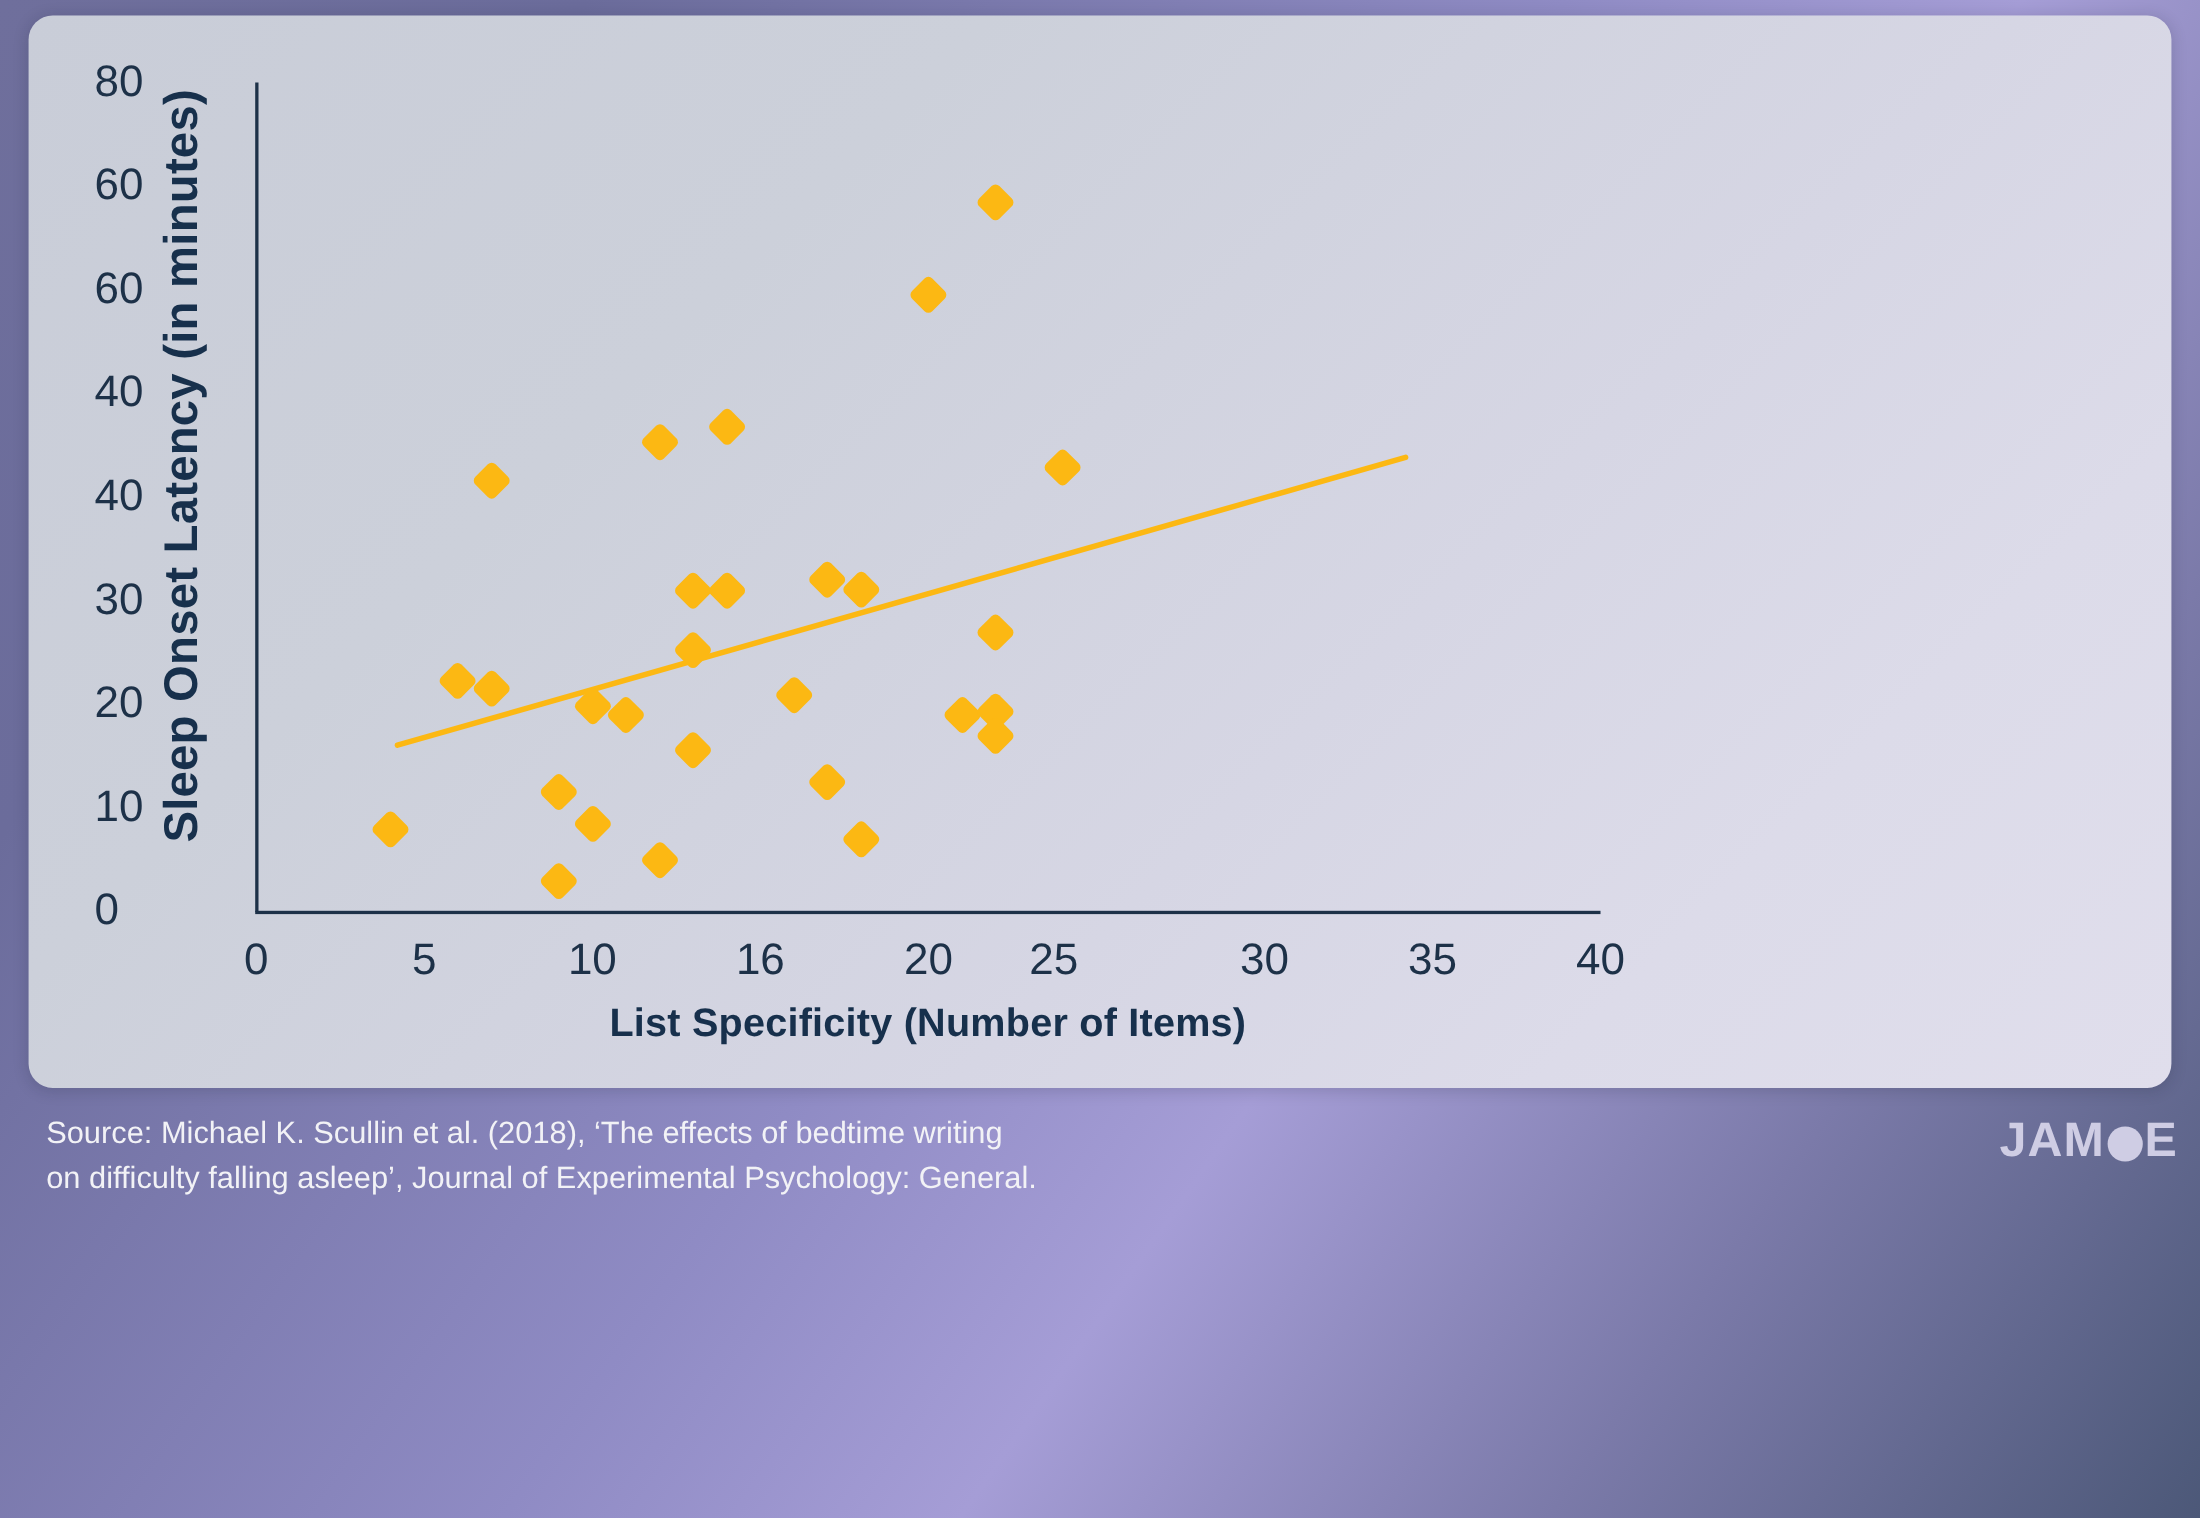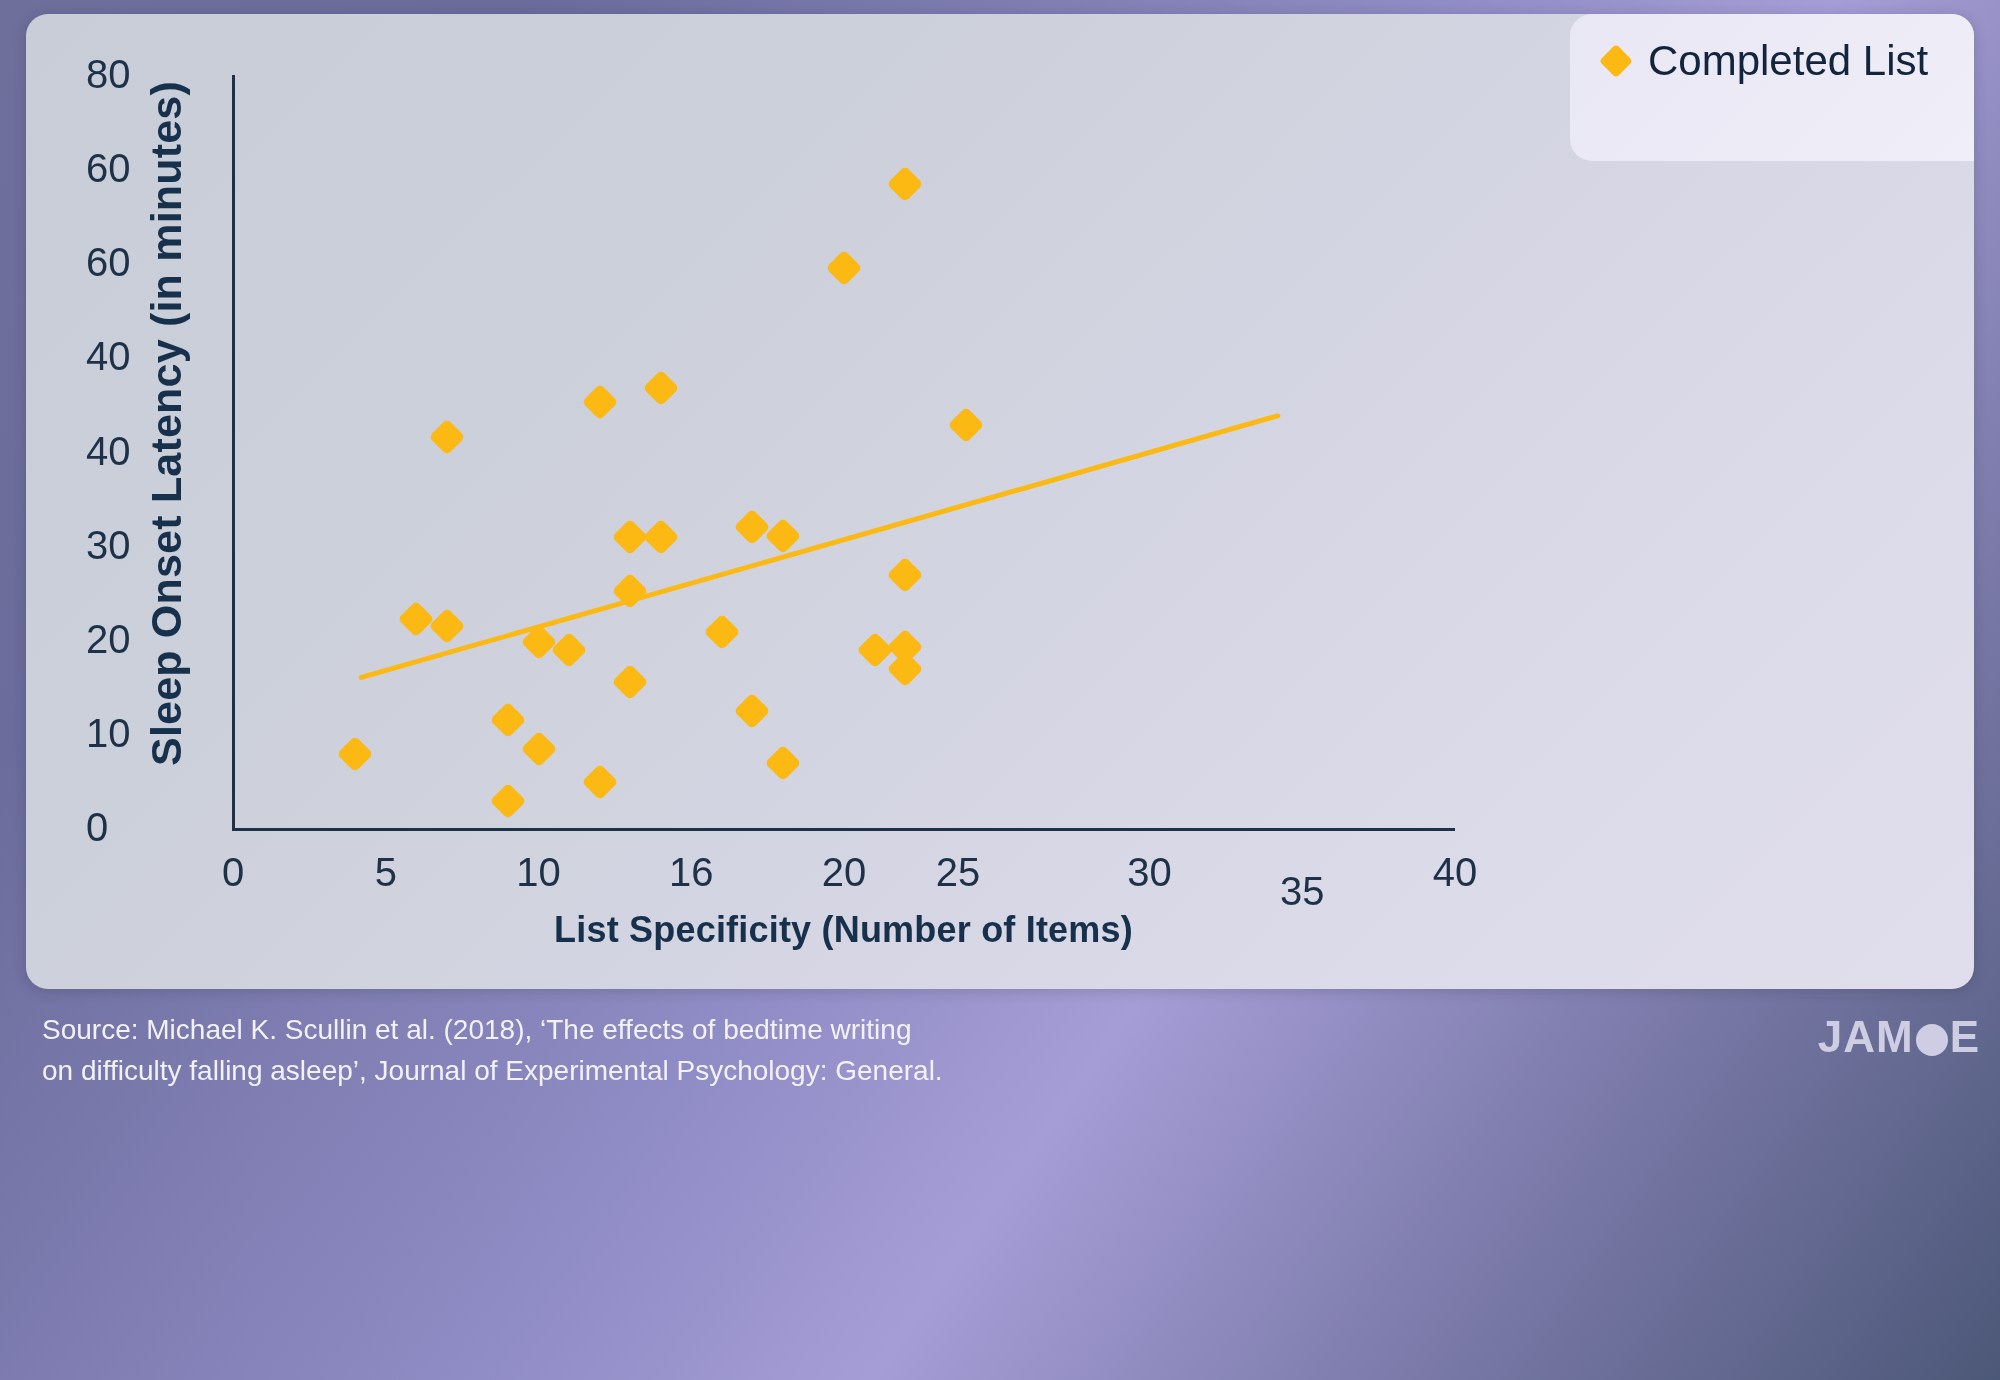--- a/index.html
+++ b/index.html
@@ -109,21 +109,21 @@
           <div class="ytick" style="top: 40px;">80</div>
         </div>
       <div id="xtick-layer">
           <div class="xtick" style="left: 207px;">0</div>
           <div class="xtick" style="left: 359.75px;">5</div>
           <div class="xtick" style="left: 512.5px;">10</div>
           <div class="xtick" style="left: 665.25px;">16</div>
           <div class="xtick" style="left: 818px;">20</div>
           <div class="xtick" style="left: 932px;">25</div>
           <div class="xtick" style="left: 1123.5px;">30</div>
-          <div class="xtick" style="left: 1276.25px; margin-top: 19px;">35</div>
+          <div class="xtick" style="left: 1276.25px;">35</div>
           <div class="xtick" style="left: 1429px;">40</div>
         </div>
 
       <svg id="trend" viewBox="0 0 1948 975" preserveAspectRatio="none">
         <line id="trend-line" stroke-width="5" stroke-linecap="round" x1="335.31" y1="663.45875" x2="1251.8100000000002" y2="401.79125000000005" stroke="#fcb813"></line>
       </svg>
 
       <div id="points-layer">
           <div class="marker" style="left: 329.2px; top: 739.7px; background: rgb(252, 184, 19);"></div>
           <div class="marker" style="left: 390.3px; top: 605.101px; background: rgb(252, 184, 19);"></div>
@@ -152,26 +152,20 @@
           <div class="marker" style="left: 879.1px; top: 560.862px; background: rgb(252, 184, 19);"></div>
           <div class="marker" style="left: 879.1px; top: 633.339px; background: rgb(252, 184, 19);"></div>
           <div class="marker" style="left: 879.1px; top: 654.987px; background: rgb(252, 184, 19);"></div>
           <div class="marker" style="left: 940.2px; top: 411.204px; background: rgb(252, 184, 19);"></div>
         </div>
 
       <div id="y-title">Sleep Onset Latency (in minutes)</div>
       <div id="x-title">List Specificity (Number of Items)</div>
     </div>
 
-    <div id="legend">
-      <div id="legend-item">
-        <span id="legend-swatch"></span>
-        <span id="legend-label">Completed List</span>
-      </div>
-    </div>
 
   </div>
 
   <div id="footer">
     <div id="source">
       <div>Source: Michael K. Scullin et al. (2018), ‘The effects of bedtime writing</div>
       <div>on difficulty falling asleep’, Journal of Experimental Psychology: General.</div>
     </div>
     <div id="logo">
       <span>JAM</span>

